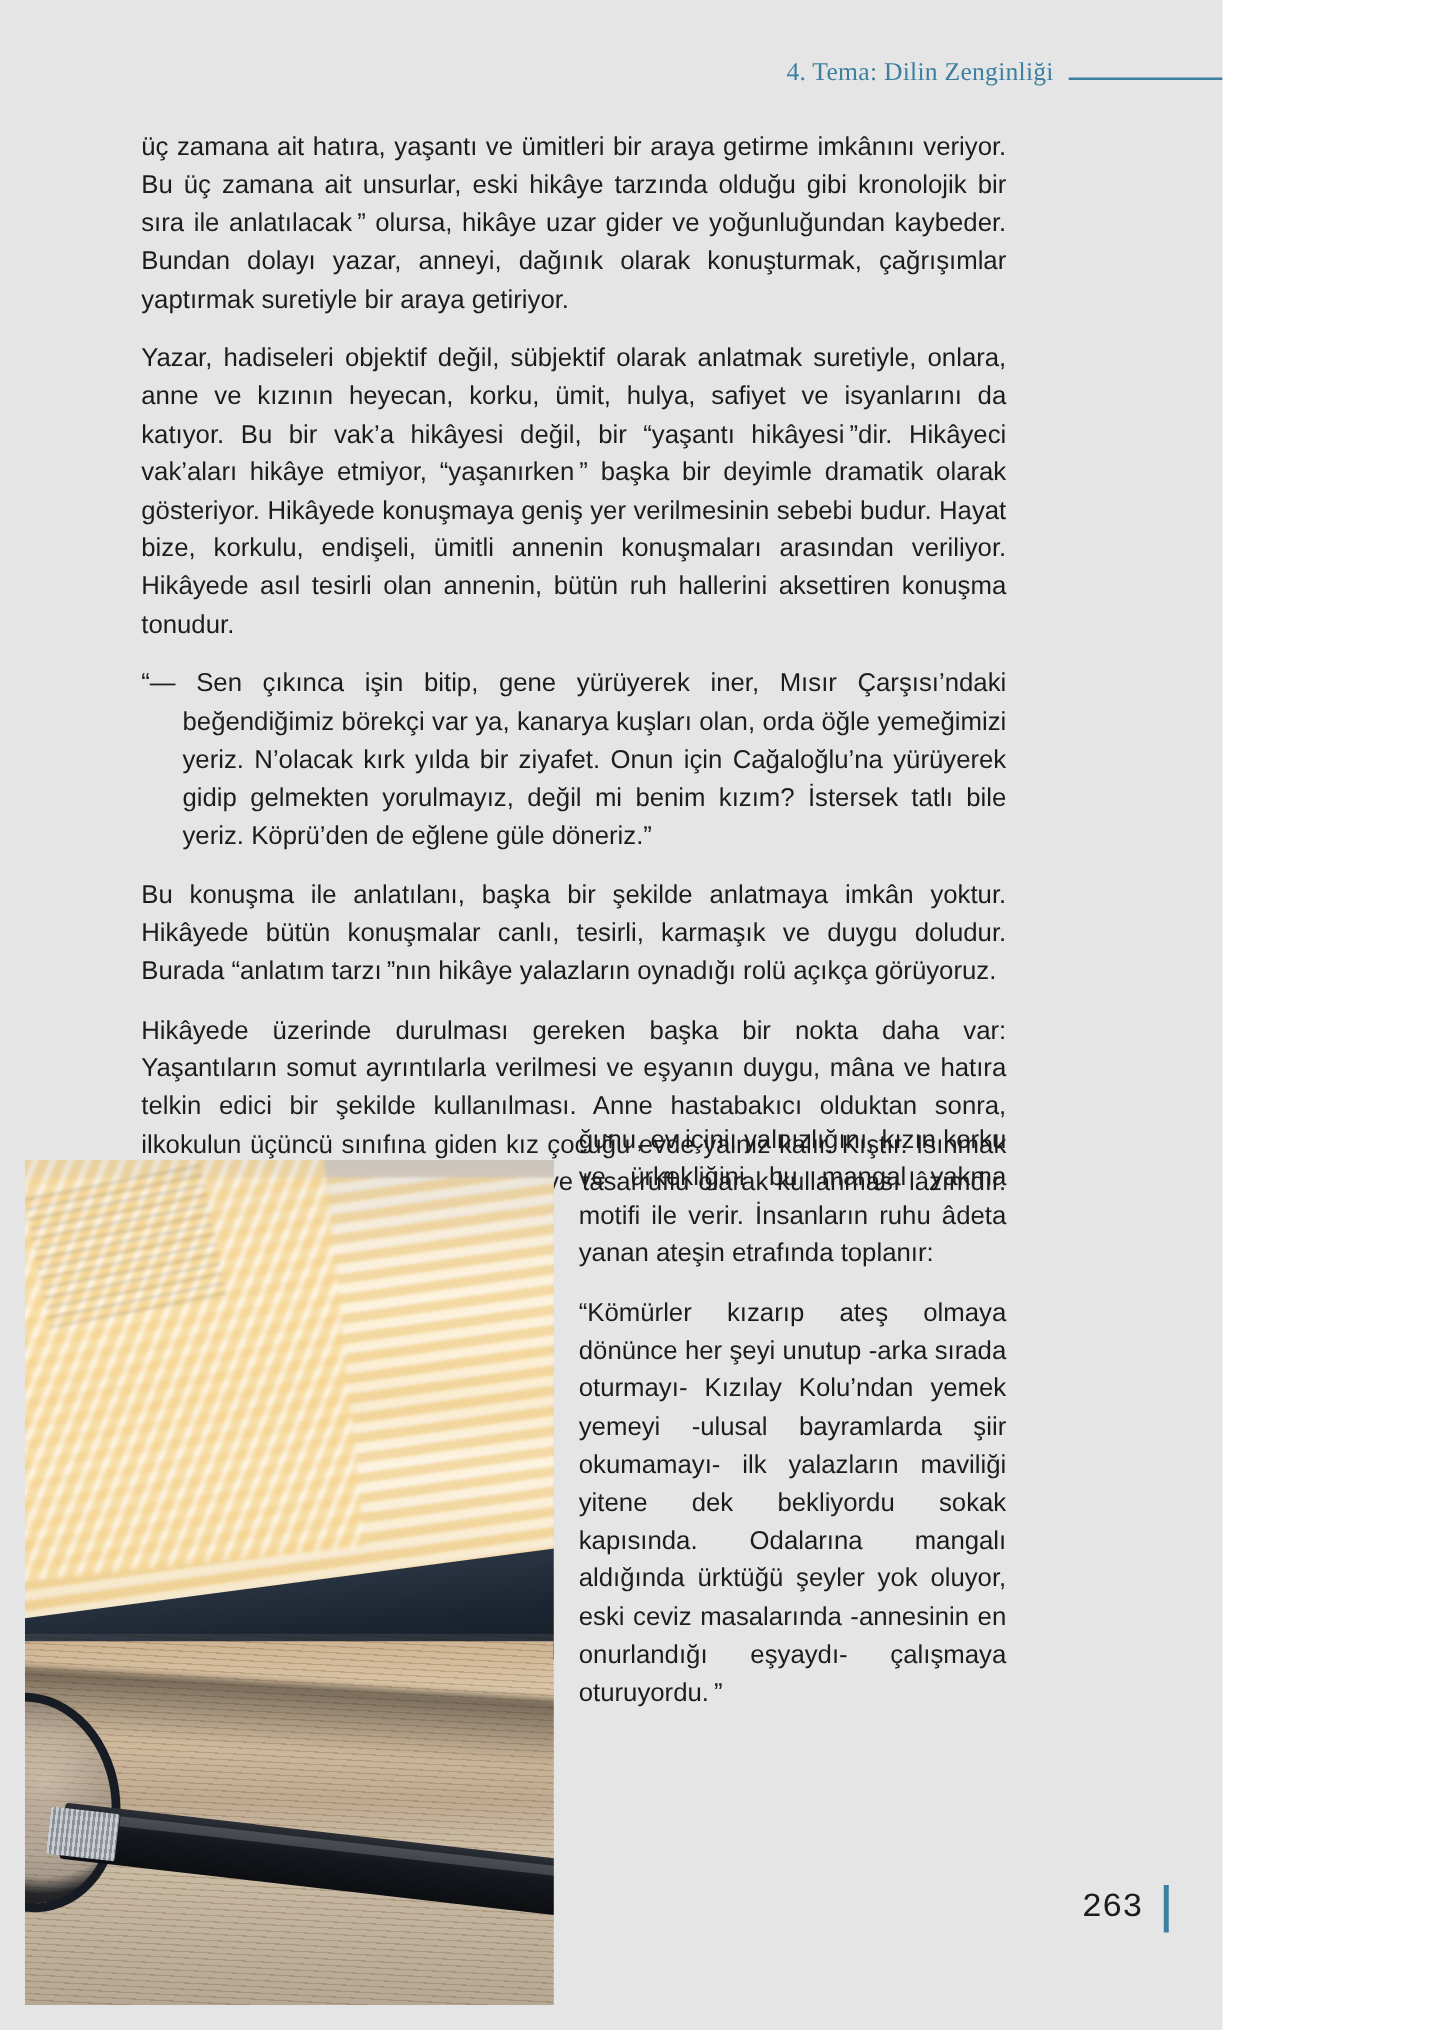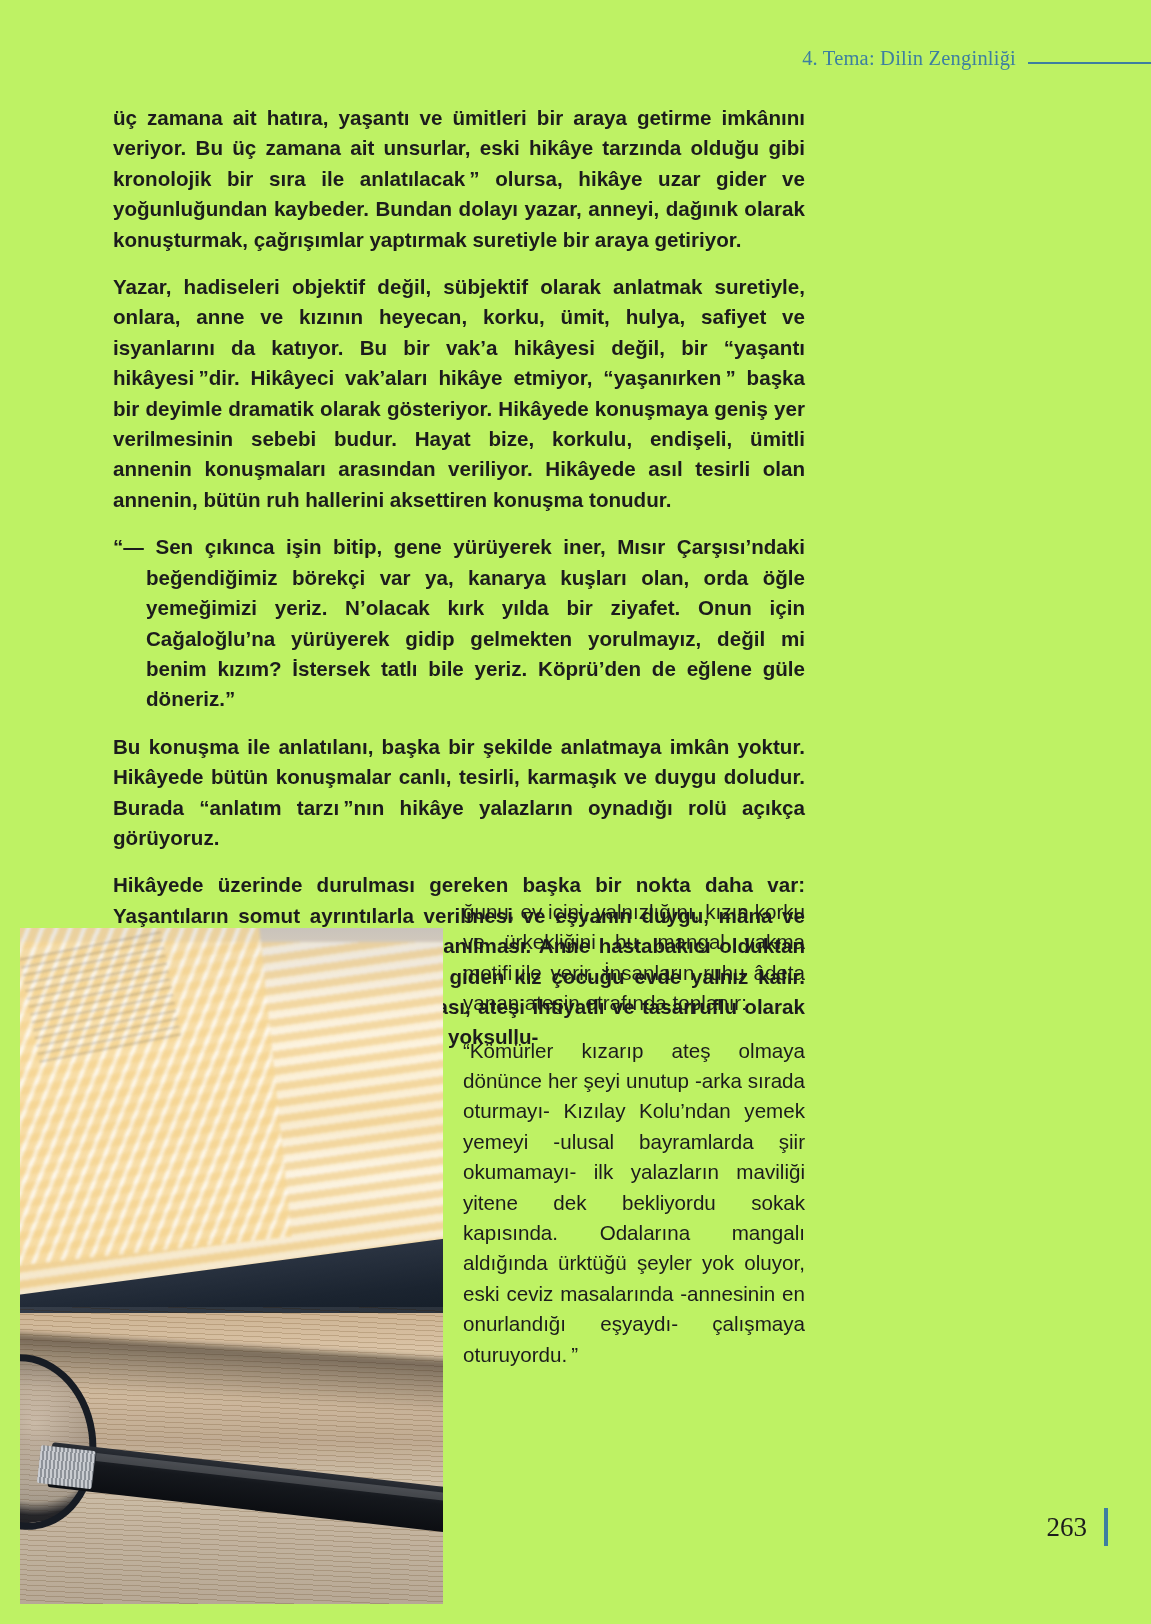--- a/index.html
+++ b/index.html
@@ -5,23 +5,23 @@
   html, body {
     margin: 0;
     padding: 0;
     background: #ffffff;
   }
   body {
     font-family: "Liberation Sans", sans-serif;
   }
   .page {
     position: relative;
-    width: 1151px;
+    width: 978px;
     height: 1624px;
-    background: #bef264;
+    background: #e5e5e5;
     overflow: hidden;
   }
 
   
   .header {
     position: absolute;
     top: 41px;
     left: 0;
     right: 0;
     height: 34px;
@@ -43,21 +43,20 @@
     margin-left: 12px;
     margin-top: 9px;
   }
 
   
   .content {
     position: absolute;
     left: 113px;
     top: 103px;
     width: 692px;
-    font-weight: bold;
   }
   p.body {
     margin: 0 0 17px 0;
     font-size: 20.6px;
     line-height: 30.4px;
     color: #1c1c1c;
     text-align: justify;
     text-justify: inter-word;
     hyphens: none;
     -webkit-hyphens: none;
@@ -200,21 +199,21 @@
 
   
   .footer {
     position: absolute;
     right: 43px;
     bottom: 78px;
     display: flex;
     align-items: center;
   }
   .page-num {
-    font-family: Liberation Serif, serif;
+    font-family: Liberation Mono, monospace;
     font-size: 27px;
     color: #1c1c1c;
   }
   .page-bar {
     width: 4px;
     height: 38px;
     background: #3d7fa0;
     margin-left: 17px;
   }
 </style>

